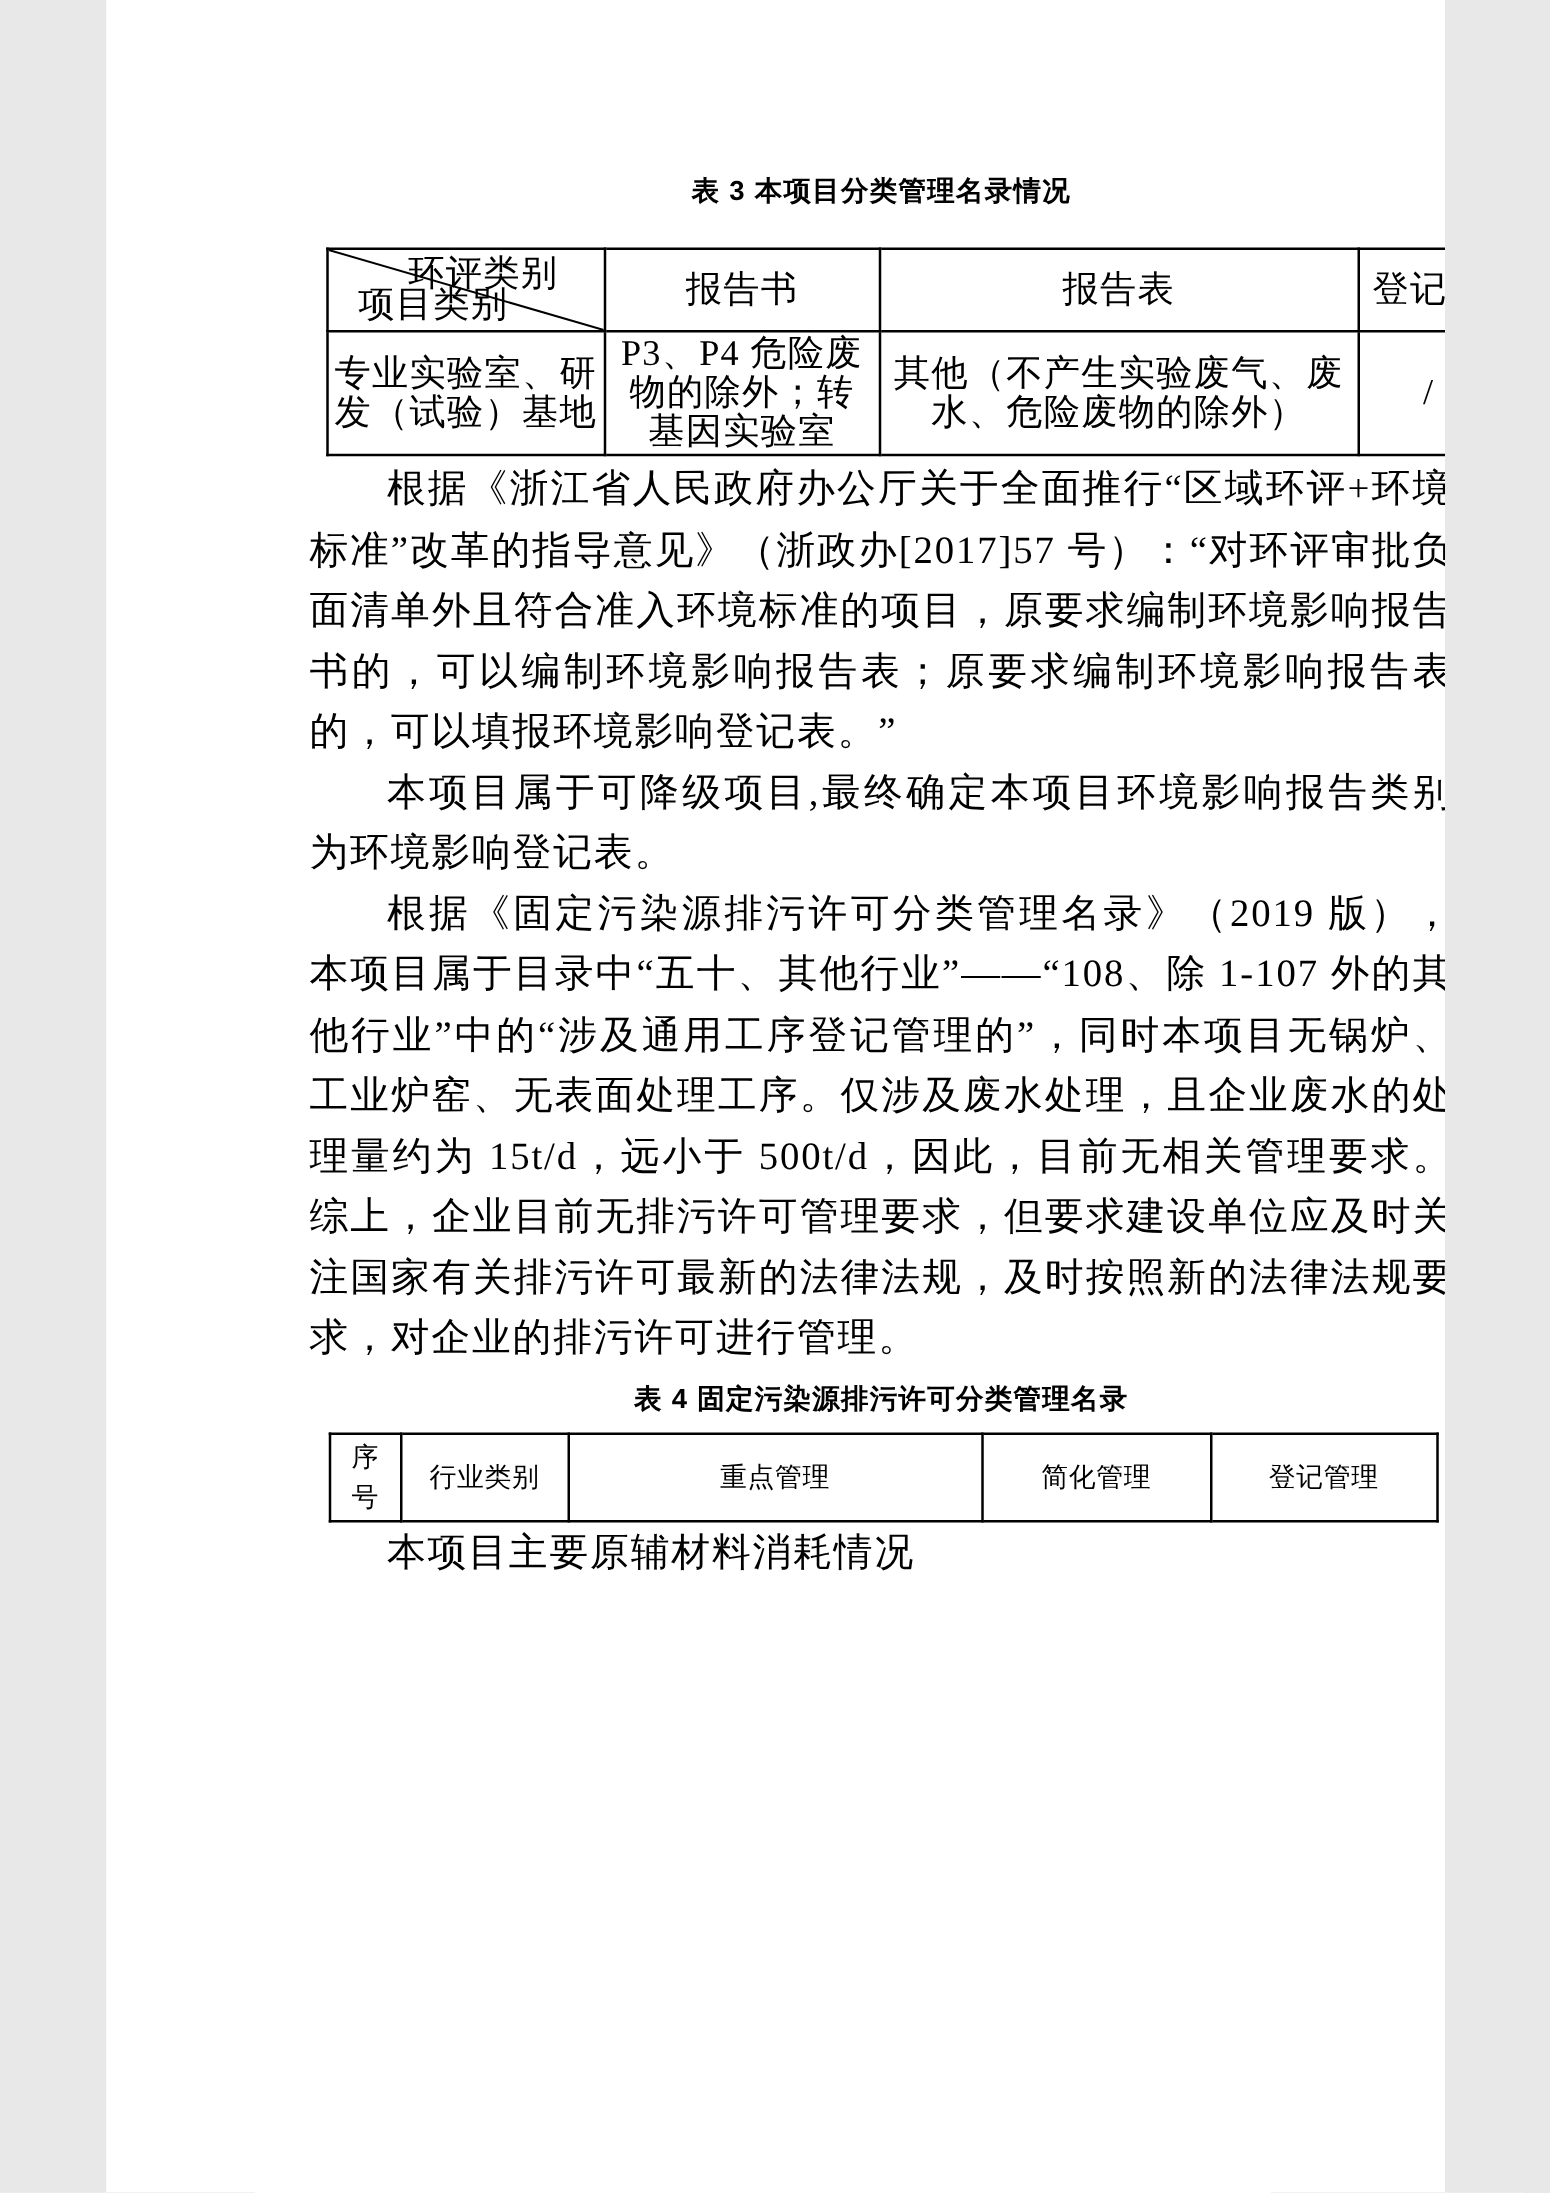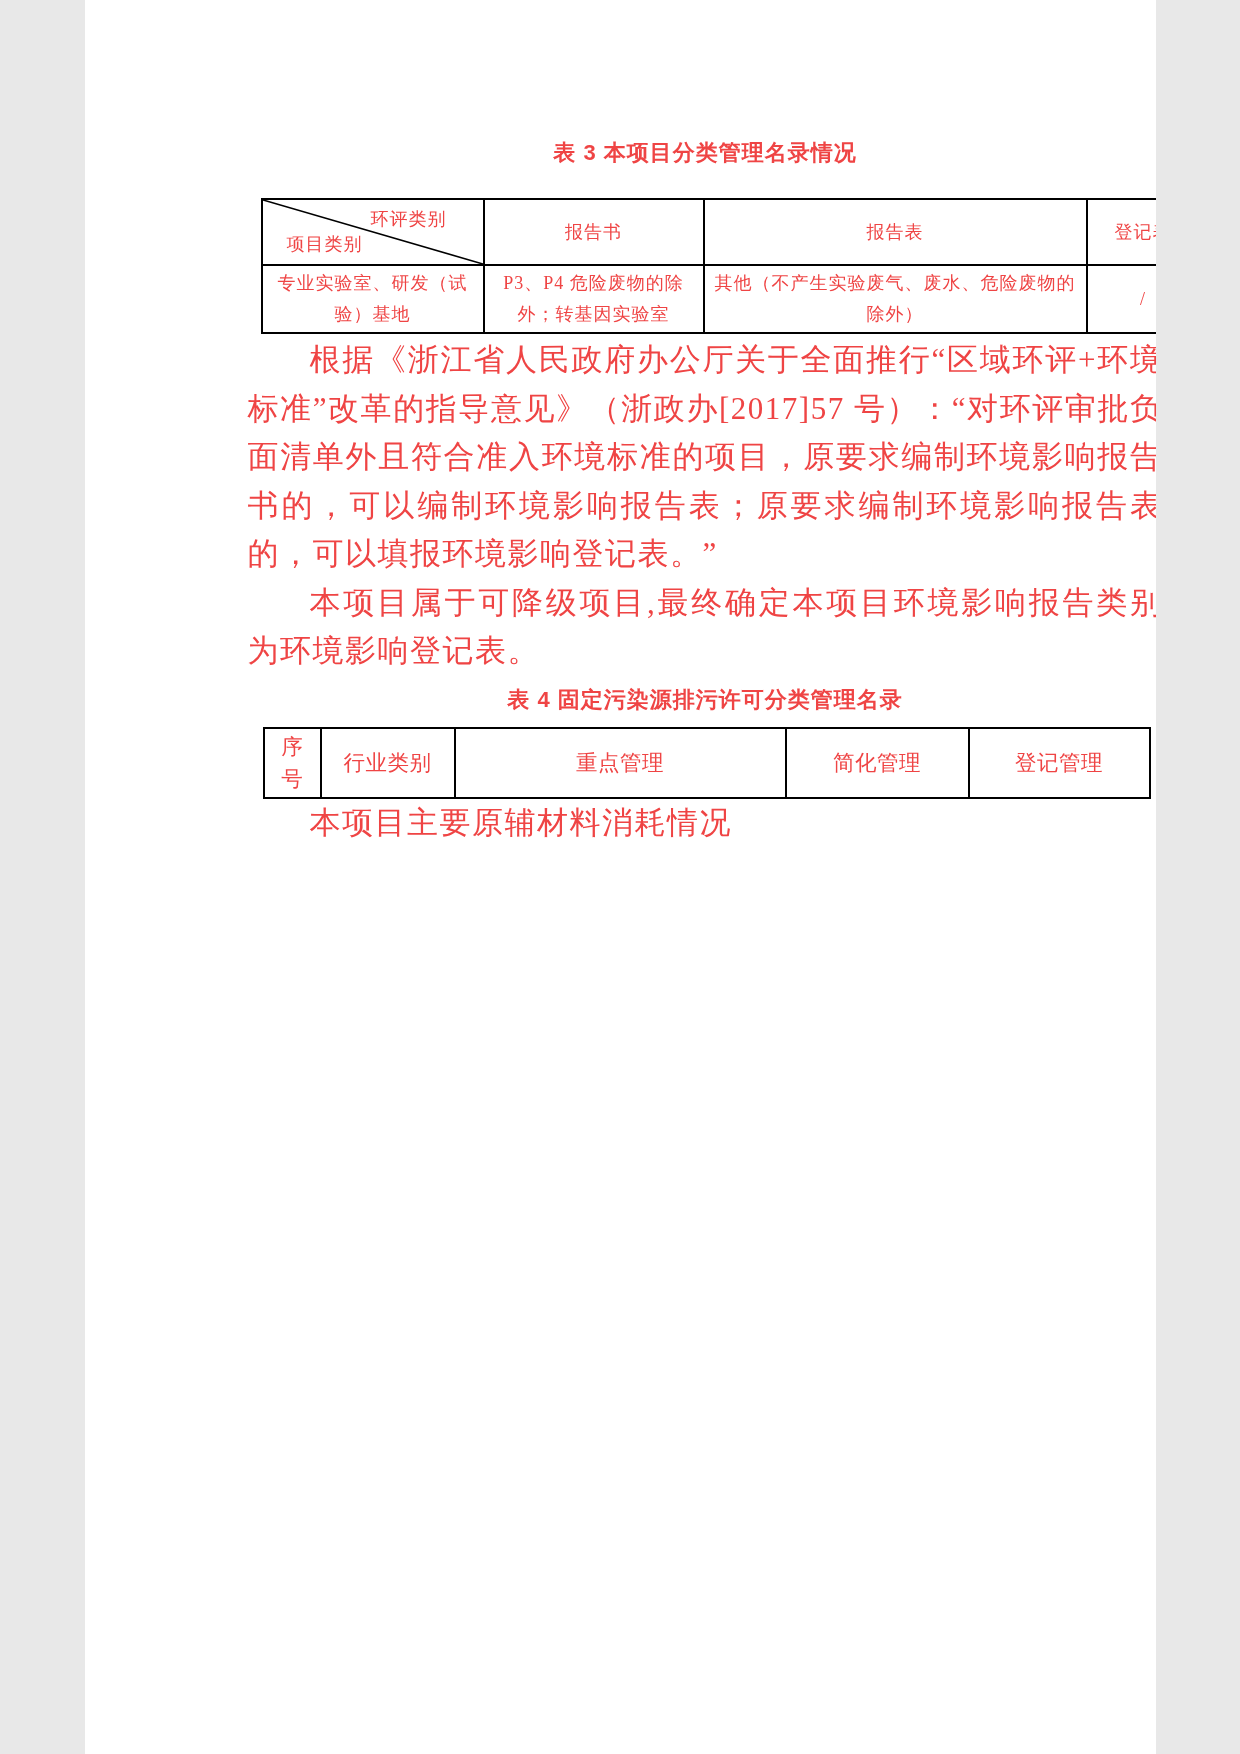--- a/index.html
+++ b/index.html
@@ -4,21 +4,21 @@
 <style>
   html, body { margin: 0; padding: 0; background: #e8e8e8; }
   .page {
     width: 1071px;
     height: 1754px;
     margin: 0 auto;
     background: #ffffff;
     box-sizing: border-box;
     padding: 139px 0 0 163px;
     font-family: "Liberation Serif", "DejaVu Serif", serif;
-    color: #ef4444;
+    color: #000000;
     overflow: hidden;
     position: relative;
   }
   .content { width: 915px; }
 
   .tbl-title {
     margin: 0;
     width: 915px;
     text-align: center;
     font-family: "Liberation Sans", "DejaVu Sans", sans-serif;
@@ -34,21 +34,21 @@
     border: 2px solid #000000;
     text-align: center;
     vertical-align: middle;
     padding: 2px 5px;
     box-sizing: border-box;
   }
 
   .t3 {
     width: 938px;
     margin: 31px 0 0 13px;
-    font-size: 18px;
+    font-size: 29px;
     letter-spacing: 1px;
     line-height: 31px;
   }
   .t3 td { height: 64px; }
   .t3 td.diag-cell { padding: 0; }
 
   .diag { position: relative; width: 100%; height: 64px; }
   .diag svg { position: absolute; left: 0; top: 0; width: 100%; height: 100%; display: block; }
   .diag .corner-tr { position: absolute; top: 4px; right: 36px; white-space: nowrap; }
   .diag .corner-bl { position: absolute; bottom: 4px; left: 24px; white-space: nowrap; }
@@ -109,20 +109,21 @@
         <td>专业实验室、研发（试验）基地</td>
         <td>P3、P4 危险废物的除外；转基因实验室</td>
         <td>其他（不产生实验废气、废水、危险废物的除外）</td>
         <td>/</td>
       </tr>
     </tbody>
       </table>
 
     <p class="para para-first">根据《浙江省人民政府办公厅关于全面推行“区域环评+环境标准”改革的指导意见》（浙政办[2017]57 号）：“对环评审批负面清单外且符合准入环境标准的项目，原要求编制环境影响报告书的，可以编制环境影响报告表；原要求编制环境影响报告表的，可以填报环境影响登记表。”</p>
     <p class="para">本项目属于可降级项目,最终确定本项目环境影响报告类别为环境影响登记表。</p>
+    <p class="para">根据《固定污染源排污许可分类管理名录》（2019 版），本项目属于目录中“五十、其他行业”——“108、除 1-107 外的其他行业”中的“涉及通用工序登记管理的”，同时本项目无锅炉、工业炉窑、无表面处理工序。仅涉及废水处理，且企业废水的处理量约为 15t/d，远小于 500t/d，因此，目前无相关管理要求。综上，企业目前无排污许可管理要求，但要求建设单位应及时关注国家有关排污许可最新的法律法规，及时按照新的法律法规要求，对企业的排污许可进行管理。</p>
 
     <p class="tbl-title title4">表 4 固定污染源排污许可分类管理名录</p>
 
     <table class="t4">
       <colgroup>
         <col style="width:57px">
           <col style="width:134px">
           <col style="width:331px">
           <col style="width:183px">
           <col style="width:181px">

